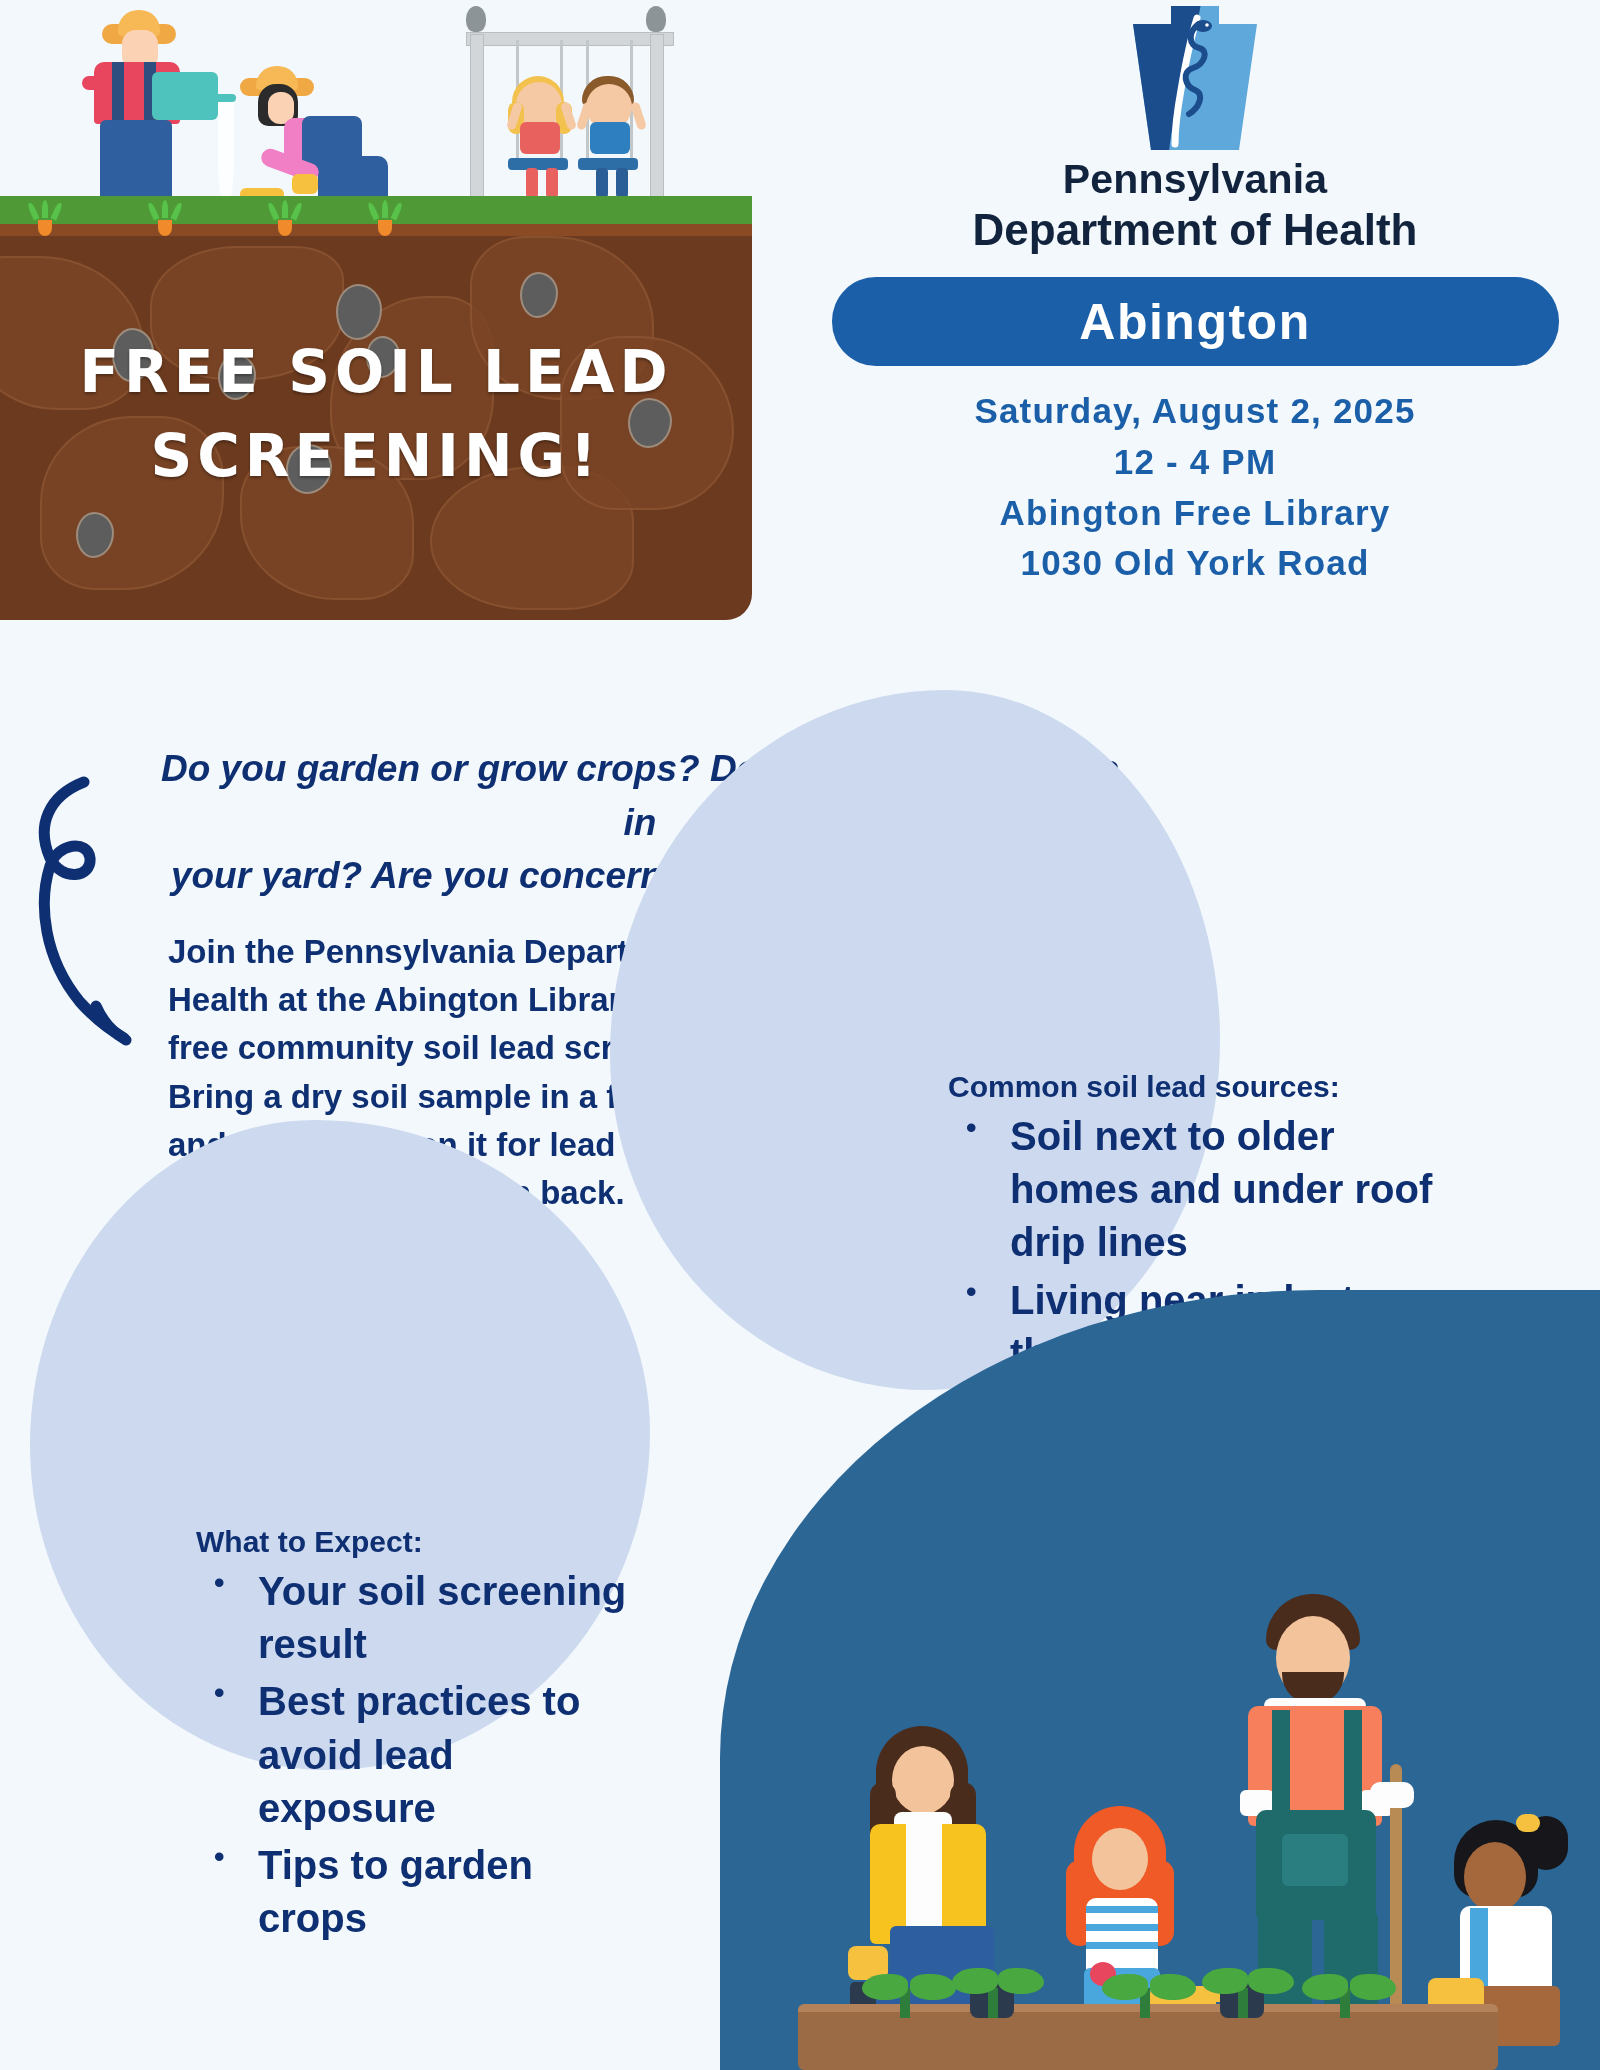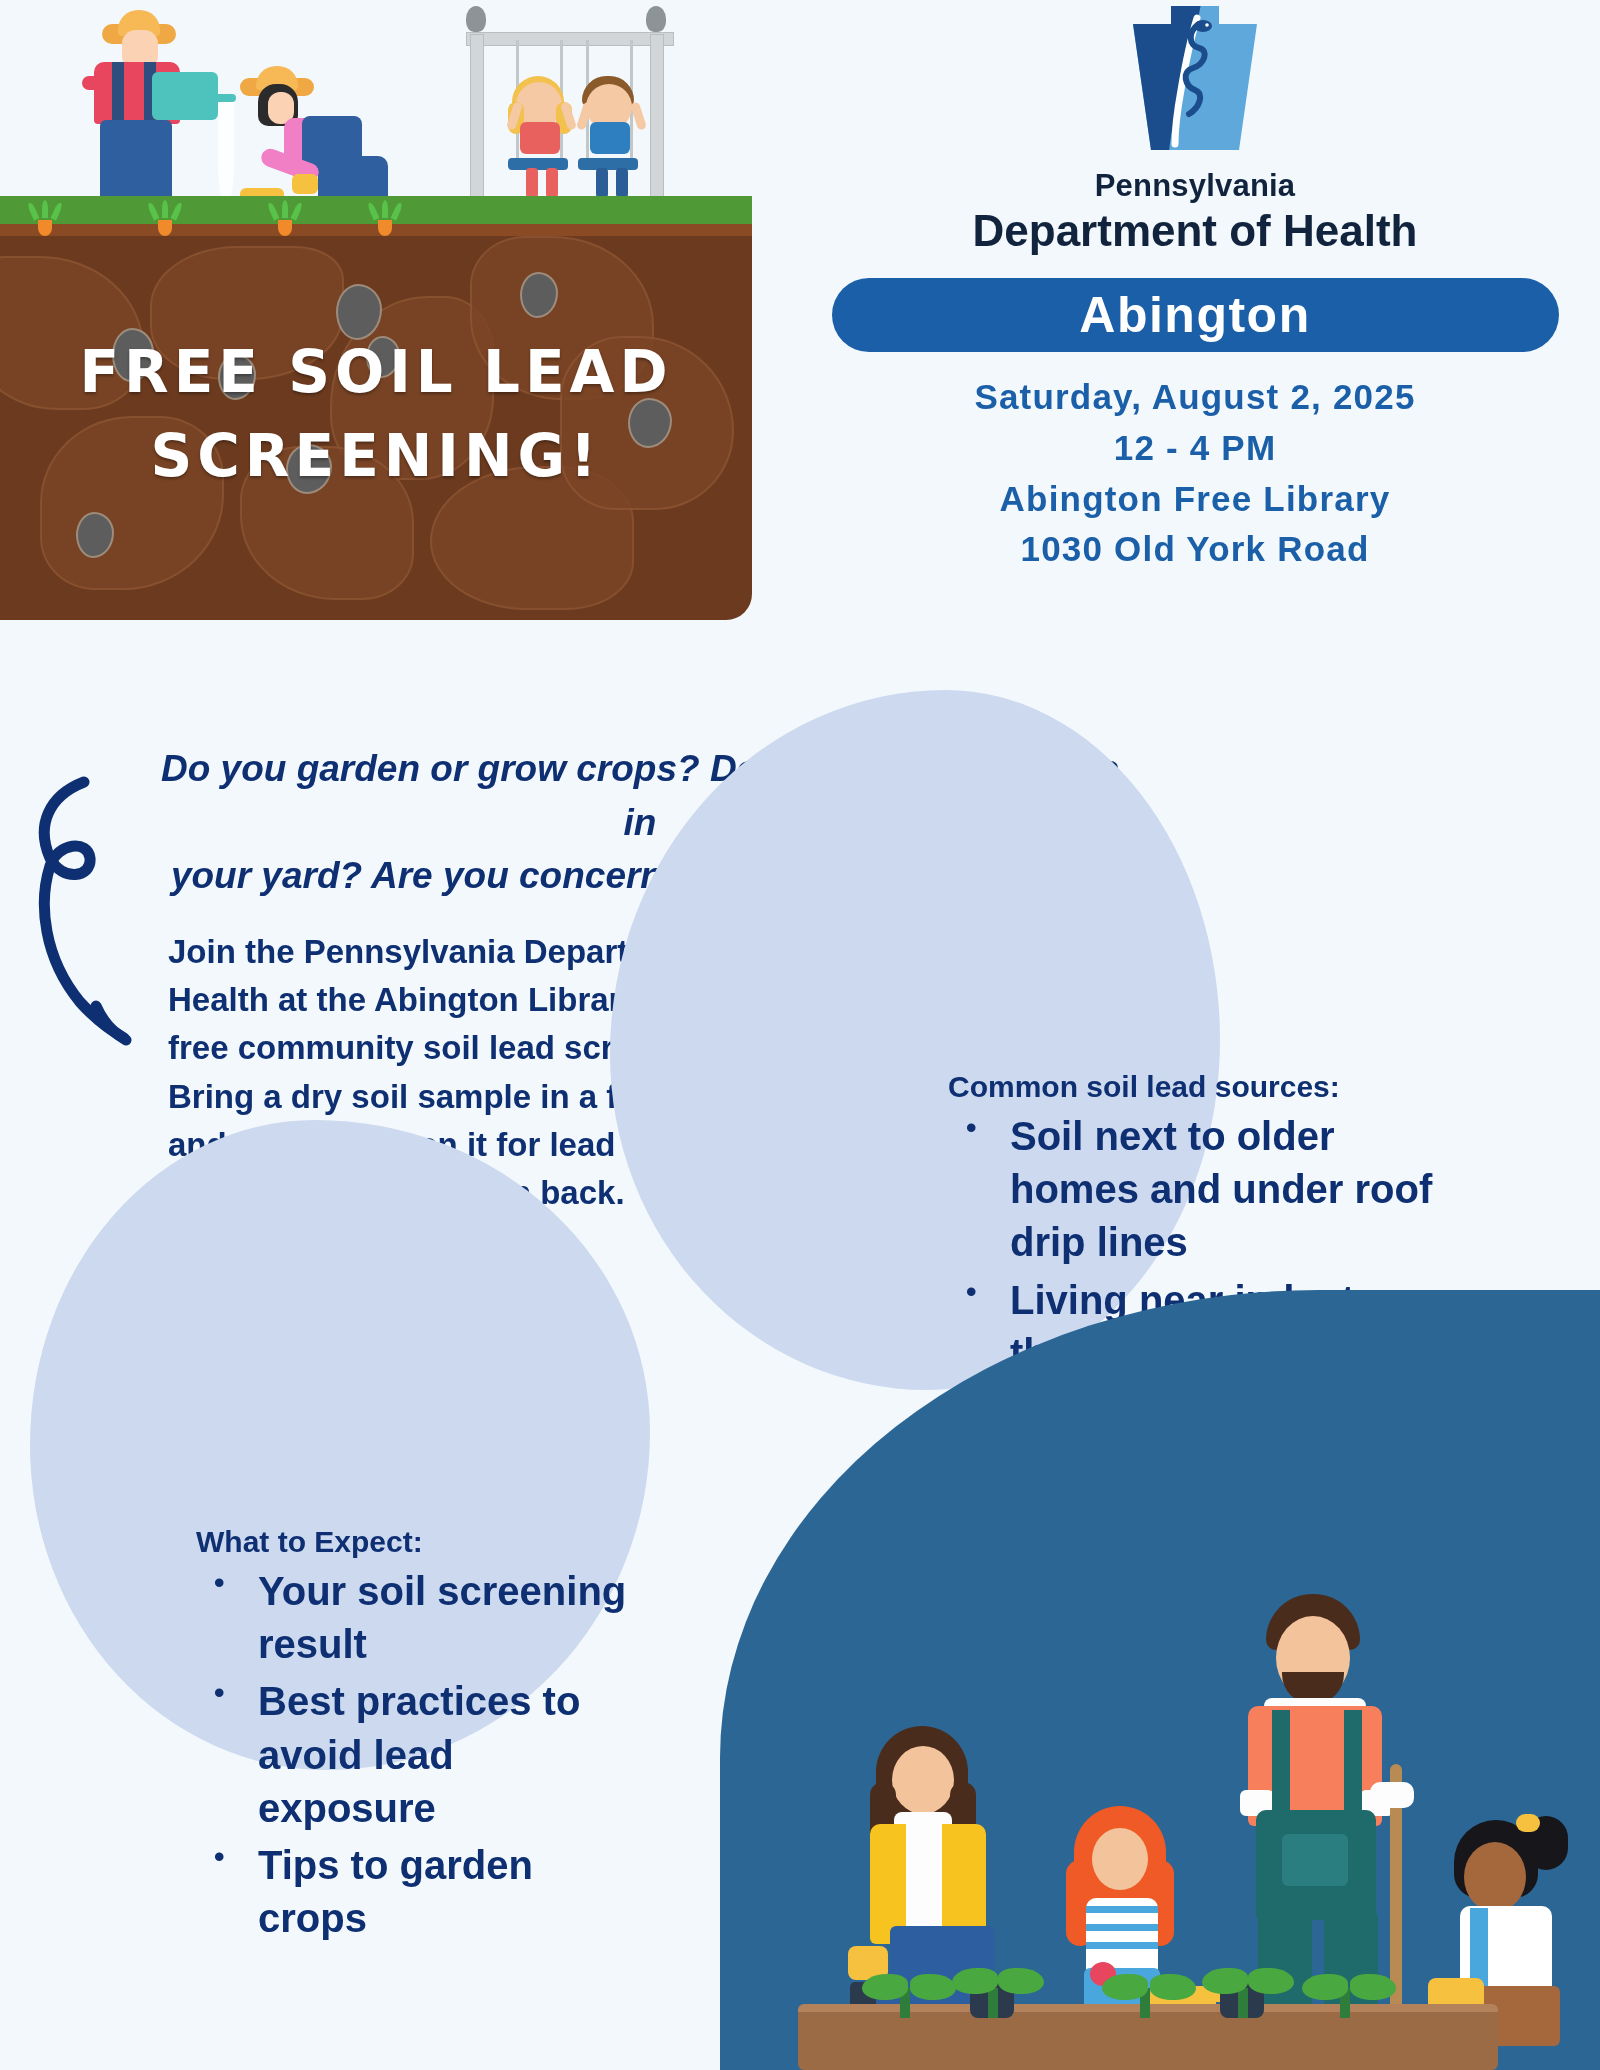--- a/index.html
+++ b/index.html
@@ -70,27 +70,27 @@
   .kid-hair { position:absolute; border-radius:50% 50% 0 0; }
   .kid-body { position:absolute; border-radius:6px; }
   .kid-leg  { position:absolute; width:12px; background:#2b5e97; border-radius:4px; }
   .kid-shoe { position:absolute; width:18px; height:9px; background:#2b4a7a; border-radius:5px; }
   .kid-arm  { position:absolute; width:9px; background:#f6c9a5; border-radius:5px; }
 
   
   .brand { position:absolute; left:790px; top:0; width:810px; text-align:center; }
   .keystone-wrap { display:flex; justify-content:center; padding-top:4px; }
   .brand-state {
-    font-size:31px; font-weight:600; color:#12243d; letter-spacing:.2px; margin-top:16px;
+    font-size:41px; font-weight:600; color:#12243d; letter-spacing:.2px; margin-top:4px;
   }
   .brand-dept {
     font-size:44px; font-weight:700; color:#12243d; letter-spacing:0; margin-top:2px;
   }
   .loc-pill {
-    margin:22px auto 0; width:727px; height:74px;
+    margin:22px auto 0; width:727px; height:89px;
     background:#1b5fa8; border-radius:44px;
     display:flex; align-items:center; justify-content:center;
     color:#ffffff; font-size:50px; font-weight:700; letter-spacing:1.5px;
   }
   .event-lines {
     margin-top:20px; color:#1b5fa8; font-weight:700;
     font-size:35px; line-height:1.45; letter-spacing:1.2px;
   }
 
   

